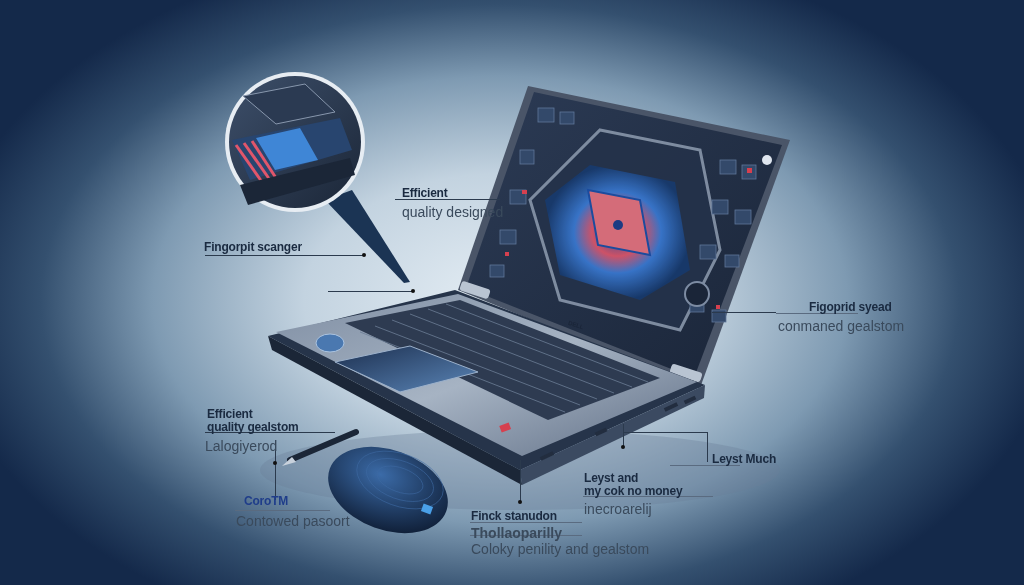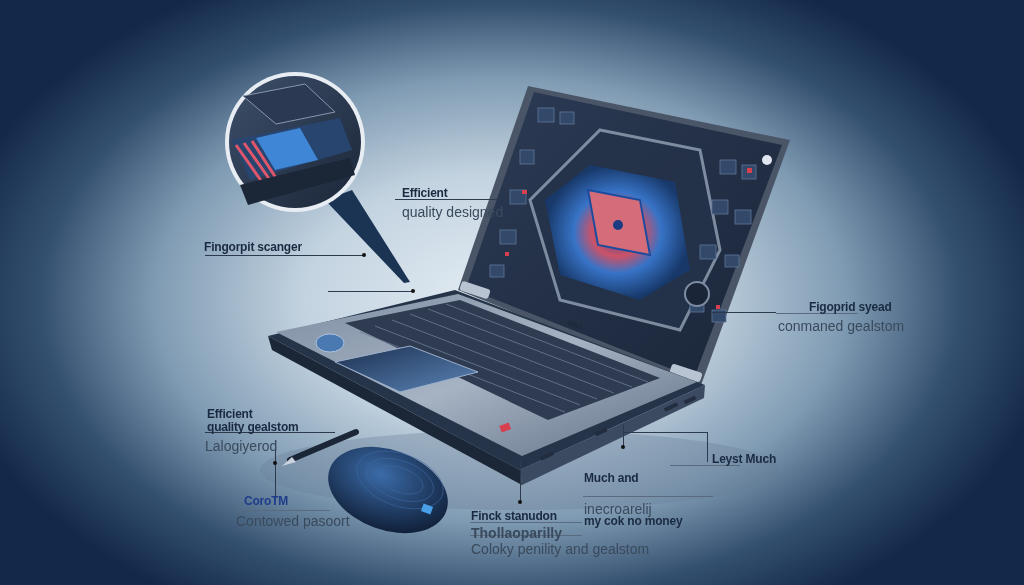--- a/index.html
+++ b/index.html
@@ -177,22 +177,22 @@
 
   <div class="label t1" style="left:207px;top:407px;">Efficient</div>
   <div class="label t1" style="left:207px;top:420px;">quality gealstom</div>
   <div class="label t2" style="left:205px;top:438px;">Lalogiyerod</div>
 
   <div class="label t1" style="left:244px;top:494px;color:#1f3d8a;">CoroTM</div>
   <div class="label t2" style="left:236px;top:513px;">Contowed pasoort</div>
 
   <div class="label t1" style="left:672px;top:452px;margin-left:40px;">Leyst Much</div>
 
-  <div class="label t1" style="left:584px;top:471px;">Much and</div>
-  <div class="label t1" style="left:584px;top:484px;margin-top:30px;">my cok no money</div>
+  <div class="label t1" style="left:584px;top:471px;">Leyst and</div>
+  <div class="label t1" style="left:584px;top:484px;">my cok no money</div>
   <div class="label t2" style="left:584px;top:501px;">inecroarelij</div>
 
   <div class="label t1" style="left:471px;top:509px;">Finck stanudon</div>
   <div class="label t2" style="left:471px;top:525px;font-weight:bold;">Thollaoparilly</div>
   <div class="label t2" style="left:471px;top:541px;">Coloky penility and gealstom</div>
 
   <div class="label" style="left:568px;top:322px;font-size:6px;color:#1a2538;font-weight:bold;transform:rotate(18deg);">DELL</div>
 </div>
 
 </body></html>

